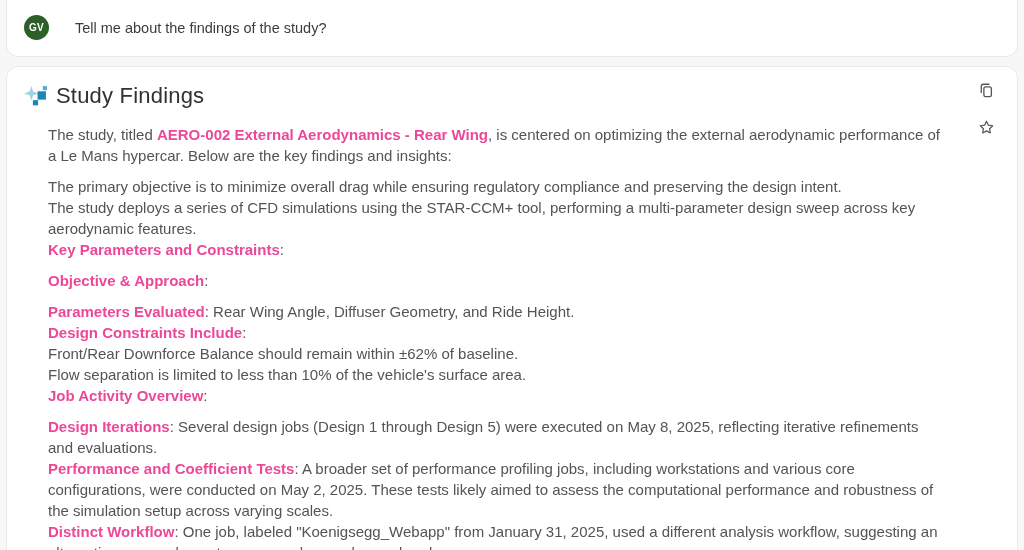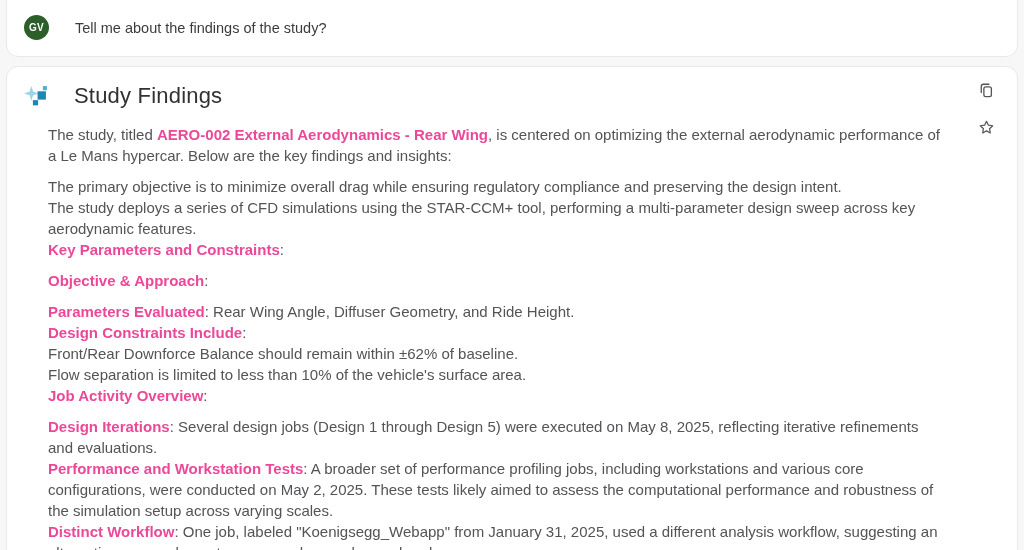--- a/index.html
+++ b/index.html
@@ -29,21 +29,21 @@
   }
   .user-text {
     margin-left:26px; padding-bottom:4px;
     font-size:14.5px; color:#3c3c40;
   }
   .response-card {
     top:66px; height:620px;
     padding:13px 16px 0 16px;
   }
   .resp-header {
-    display:flex; align-items:center; gap:26px;
+    display:flex; align-items:center; gap:8px;
     height:32px;
   }
   .resp-title {
     font-size:22px; color:#313135; font-weight:400;
     letter-spacing:.2px;
   }
   .resp-body {
     margin:12px 57px 0 25px;
     font-size:15px; line-height:21px; color:#545458;
   }
@@ -114,17 +114,17 @@
       </div>
       <div class="block">
         <div class="line"><strong>Parameters Evaluated</strong><span>: Rear Wing Angle, Diffuser Geometry, and Ride Height.</span></div>
         <div class="line"><strong>Design Constraints Include</strong><span>:</span></div>
         <div class="line"><span>Front/Rear Downforce Balance should remain within ±62% of baseline.</span></div>
         <div class="line"><span>Flow separation is limited to less than 10% of the vehicle's surface area.</span></div>
         <div class="line"><strong>Job Activity Overview</strong><span>:</span></div>
       </div>
       <div class="block">
         <div class="line"><strong>Design Iterations</strong><span>: Several design jobs (Design 1 through Design 5) were executed on May 8, 2025, reflecting iterative refinements and evaluations.</span></div>
-        <div class="line"><strong>Performance and Workstation Tests</strong><span>: A broader set of performance profiling jobs, including workstations and various core configurations, were conducted on May 2, 2025. These tests likely aimed to assess the computational performance and robustness of the simulation setup across varying scales.</span></div>
+        <div class="line"><strong>Performance and Coefficient Tests</strong><span>: A broader set of performance profiling jobs, including workstations and various core configurations, were conducted on May 2, 2025. These tests likely aimed to assess the computational performance and robustness of the simulation setup across varying scales.</span></div>
         <div class="line"><strong>Distinct Workflow</strong><span>: One job, labeled "Koenigsegg_Webapp" from January 31, 2025, used a different analysis workflow, suggesting an alternative or complementary approach was also explored.</span></div>
       </div>
     </div>
 </div>
 
 </body></html>

